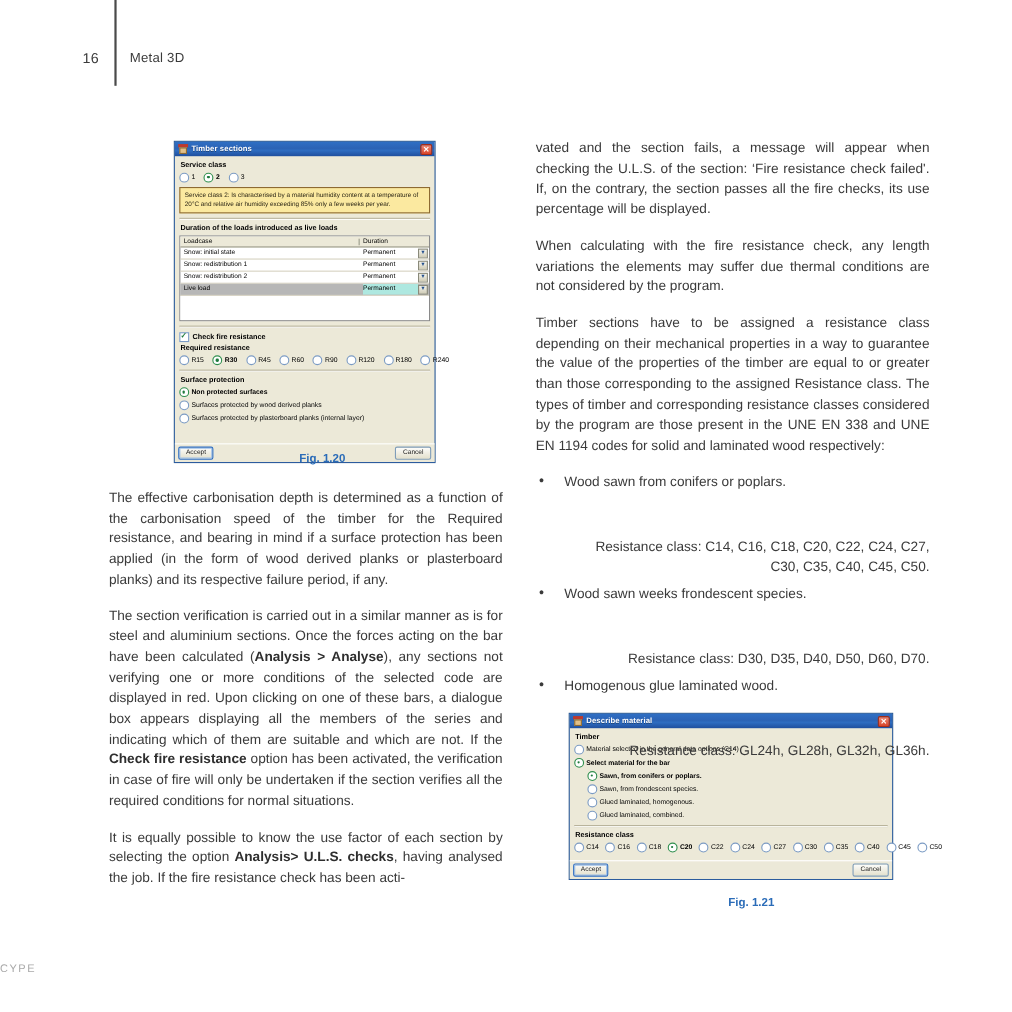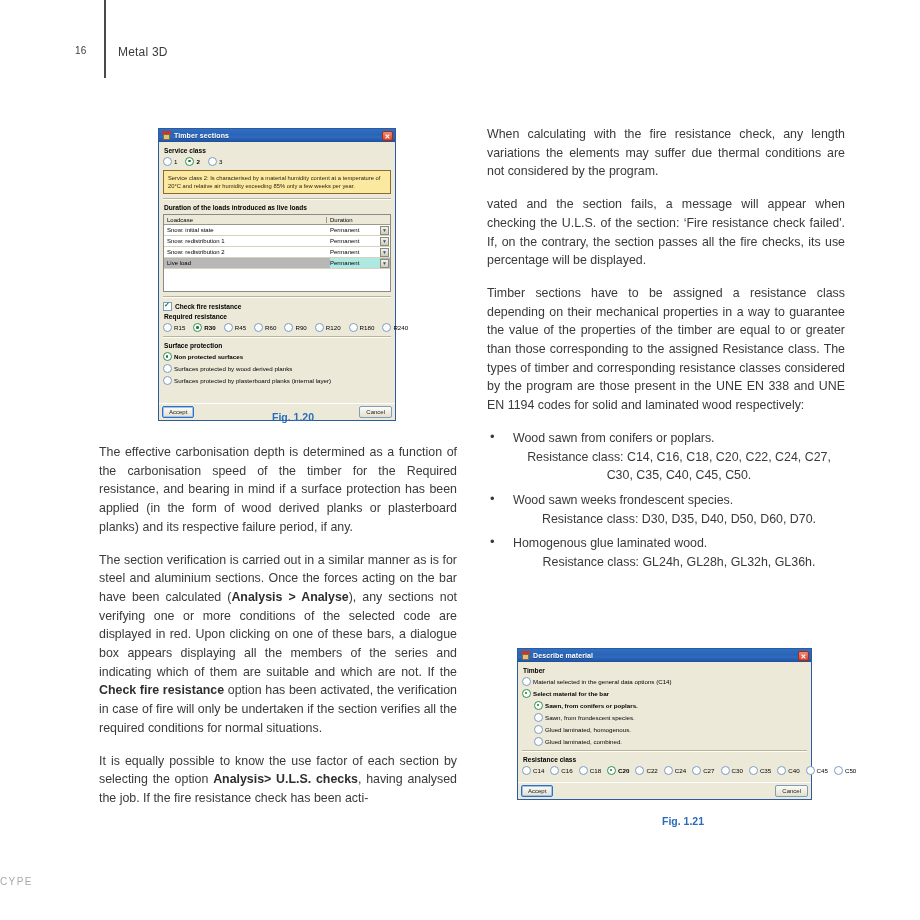--- a/index.html
+++ b/index.html
@@ -24,21 +24,21 @@
   }
   .header-rule {
     position: absolute;
     left: 29px; top: 0px;
     width: 2px; height: 78px;
     background: #4a4a4a;
   }
   .page-number {
     position: absolute;
     left: 0px; top: 45px;
-    font-size: 10px;
+    font-size: 13px;
     color: #3b3b3b;
     letter-spacing: .2px;
   }
   .header-title {
     position: absolute;
     left: 43px; top: 45px;
     font-size: 12px;
     color: #3b3b3b;
     letter-spacing: .2px;
   }
@@ -66,22 +66,23 @@
     padding-left: 26px;
     text-align: left;
   }
   .bul-line::before {
     content: "•";
     position: absolute; left: 3px; top: -1px;
     font-size: 13px; color: #3a3a3a;
   }
   .bul-sub {
     padding-left: 26px;
-    text-align: center;
+    text-align: right;
     margin-bottom: 6px;
+    margin-top: 40px;
   }
 
   
   .dialog {
     position: absolute;
     border: 1px solid #2c5c9e;
     background: #ece9d8;
     box-sizing: border-box;
     font-size: 6.4px;
     color: #000;
@@ -561,22 +562,22 @@
 
   <div class="figcap" style="left:517px; top:815px; width:300px;">Fig. 1.21</div>
 
   <div class="col col-left">
     <p>The effective carbonisation depth is determined as a function of the carbonisation speed of the timber for the Required resistance, and bearing in mind if a surface protection has been applied (in the form of wood derived planks or plasterboard planks) and its respective failure period, if any.</p>
     <p><span>The section verification is carried out in a similar manner as is for steel and aluminium sections. Once the forces acting on the bar have been calculated (</span><b>Analysis &gt; Analyse</b><span>), any sections not verifying one or more conditions of the selected code are displayed in red. Upon clicking on one of these bars, a dialogue box appears displaying all the members of the series and indicating which of them are suitable and which are not. If the </span><b>Check fire resistance</b><span> option has been activated, the verification in case of fire will only be undertaken if the section verifies all the required conditions for normal situations.</span></p>
     <p><span>It is equally possible to know the use factor of each section by selecting the option </span><b>Analysis&gt; U.L.S. checks</b><span>, having analysed the job. If the fire resistance check has been acti-</span></p>
   </div>
 
   <div class="col col-right">
+    <p>vated and the section fails, a message will appear when checking the U.L.S. of the section: ‘Fire resistance check failed'. If, on the contrary, the section passes all the fire checks, its use percentage will be displayed.</p>
     <p>When calculating with the fire resistance check, any length variations the elements may suffer due thermal conditions are not considered by the program.</p>
-    <p>vated and the section fails, a message will appear when checking the U.L.S. of the section: ‘Fire resistance check failed'. If, on the contrary, the section passes all the fire checks, its use percentage will be displayed.</p>
     <p>Timber sections have to be assigned a resistance class depending on their mechanical properties in a way to guarantee the value of the properties of the timber are equal to or greater than those corresponding to the assigned Resistance class. The types of timber and corresponding resistance classes considered by the program are those present in the UNE EN 338 and UNE EN 1194 codes for solid and laminated wood respectively:</p>
     <ul class="bullets">
       <li>
         <div class="bul-line">Wood sawn from conifers or poplars.</div>
         <div class="bul-sub">Resistance class: C14, C16, C18, C20, C22, C24, C27, C30, C35, C40, C45, C50.</div>
       </li>
       <li>
         <div class="bul-line">Wood sawn weeks frondescent species.</div>
         <div class="bul-sub">Resistance class: D30, D35, D40, D50, D60, D70.</div>
       </li>

